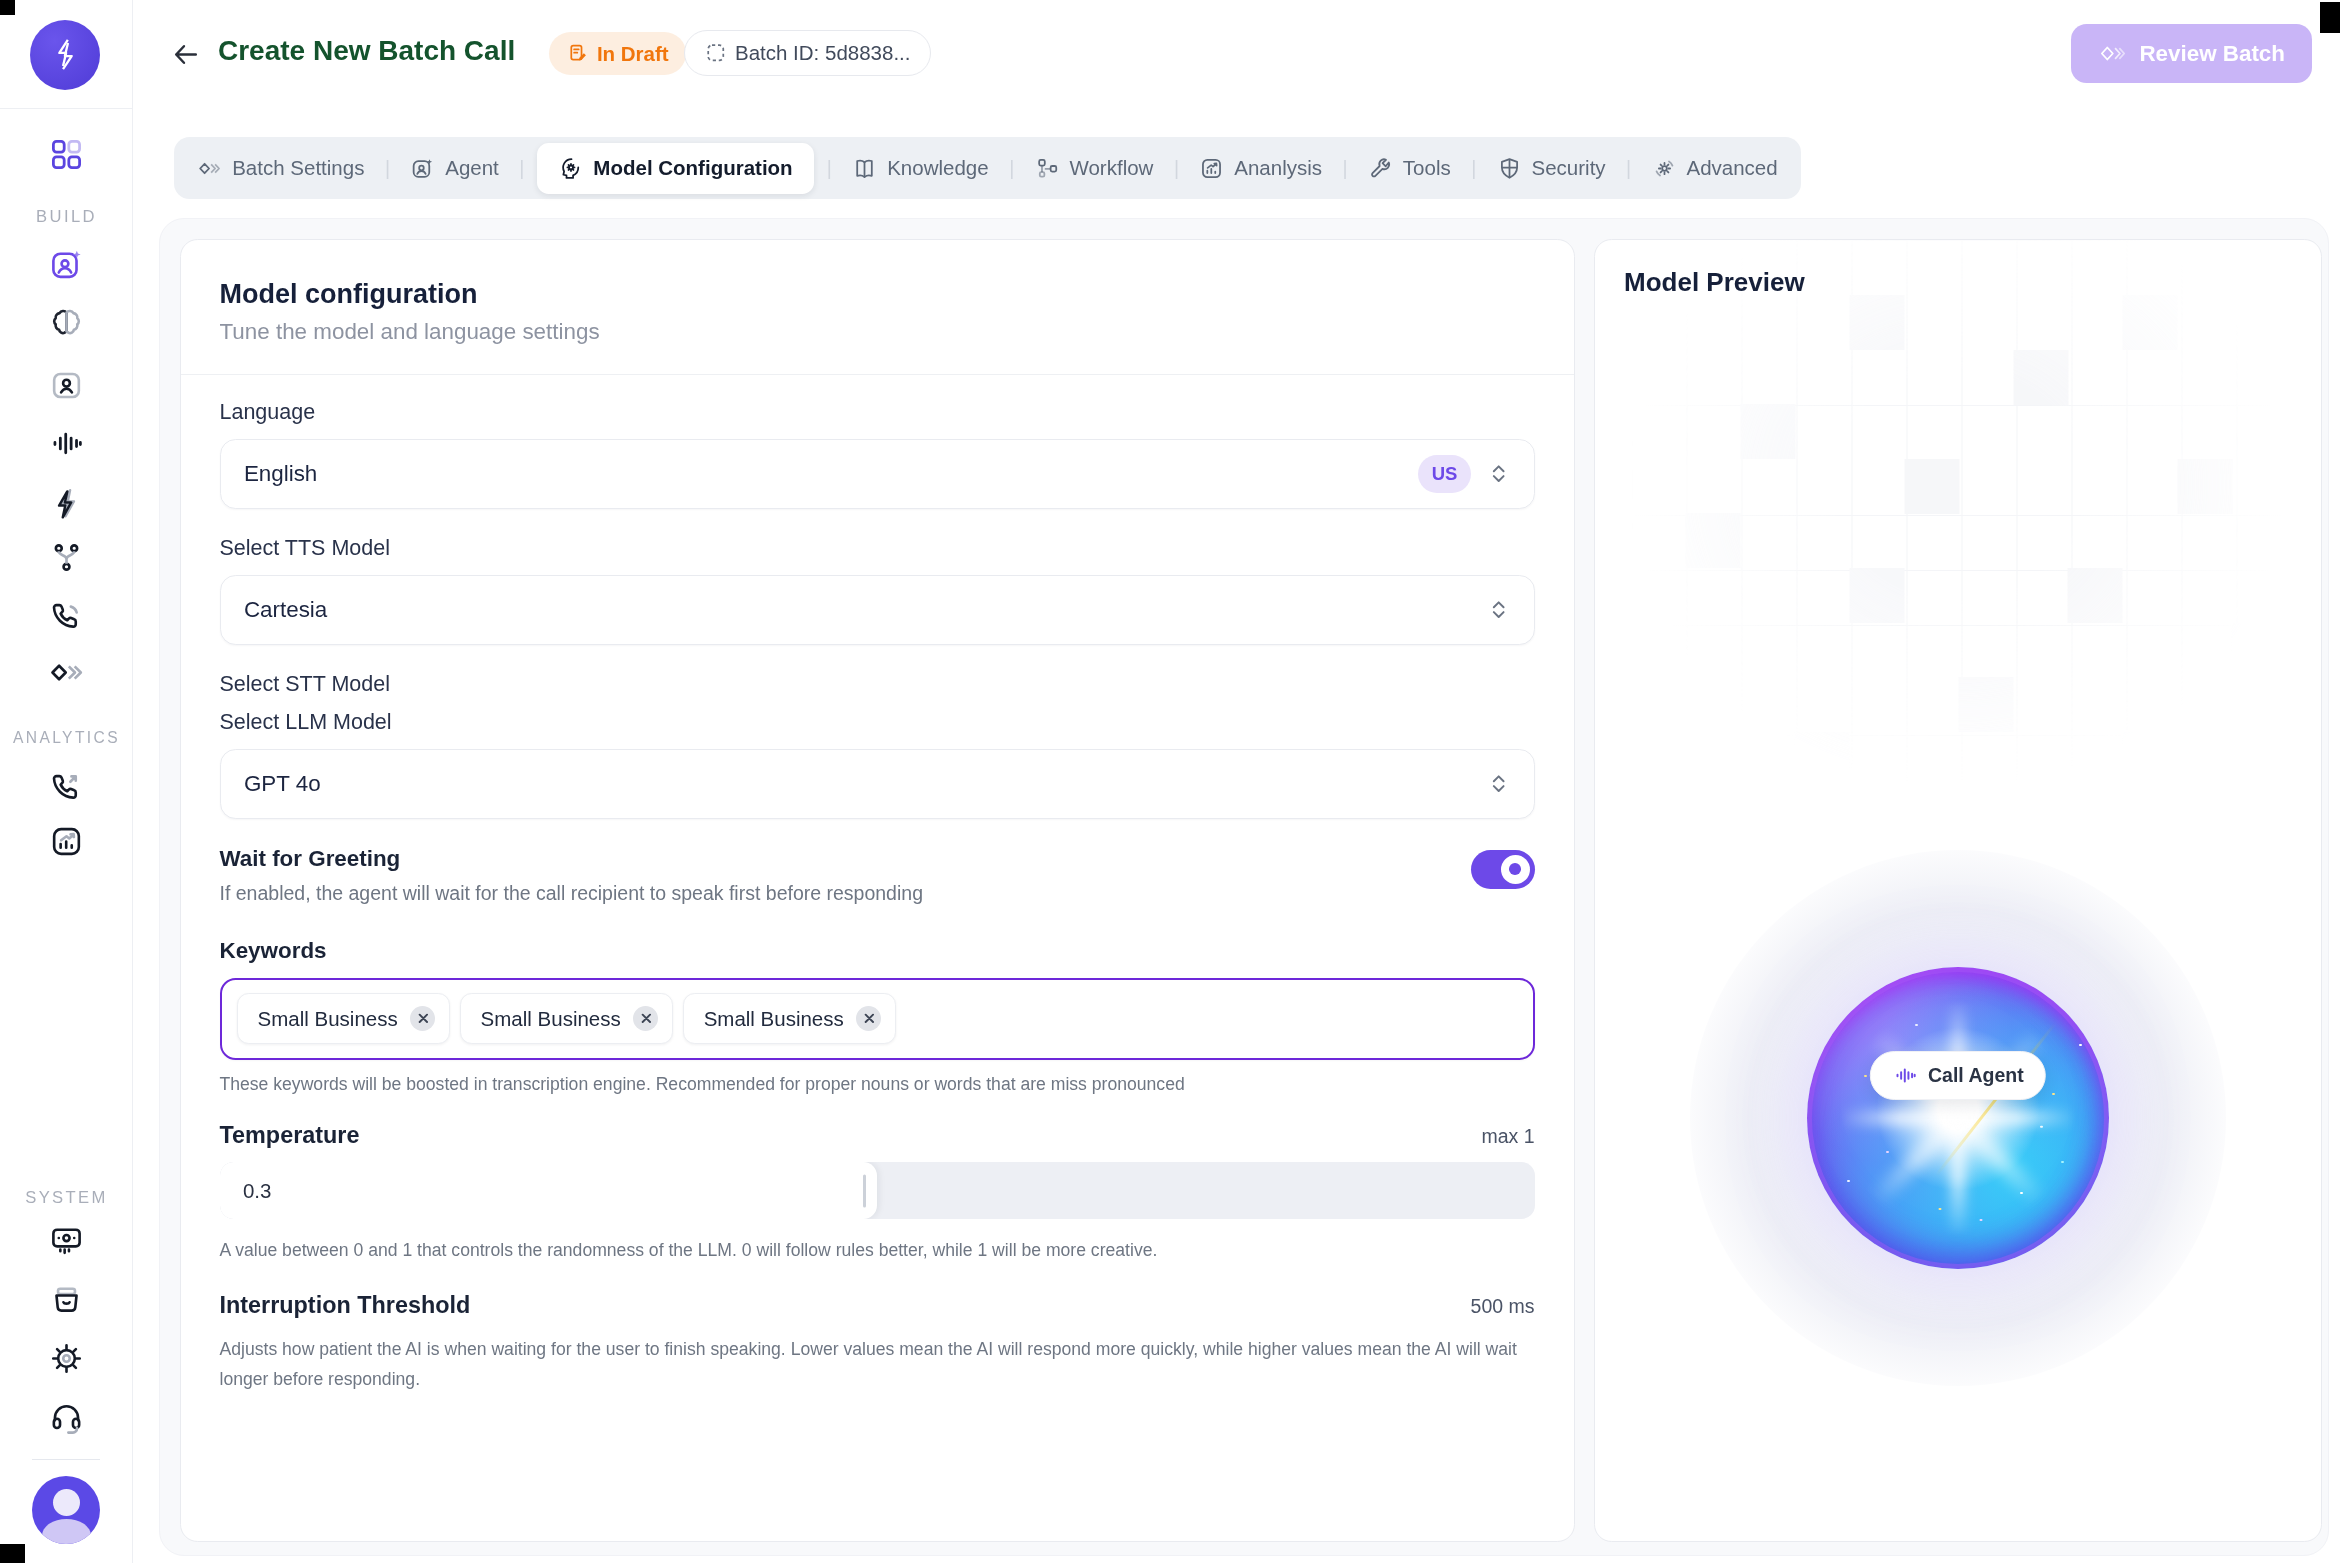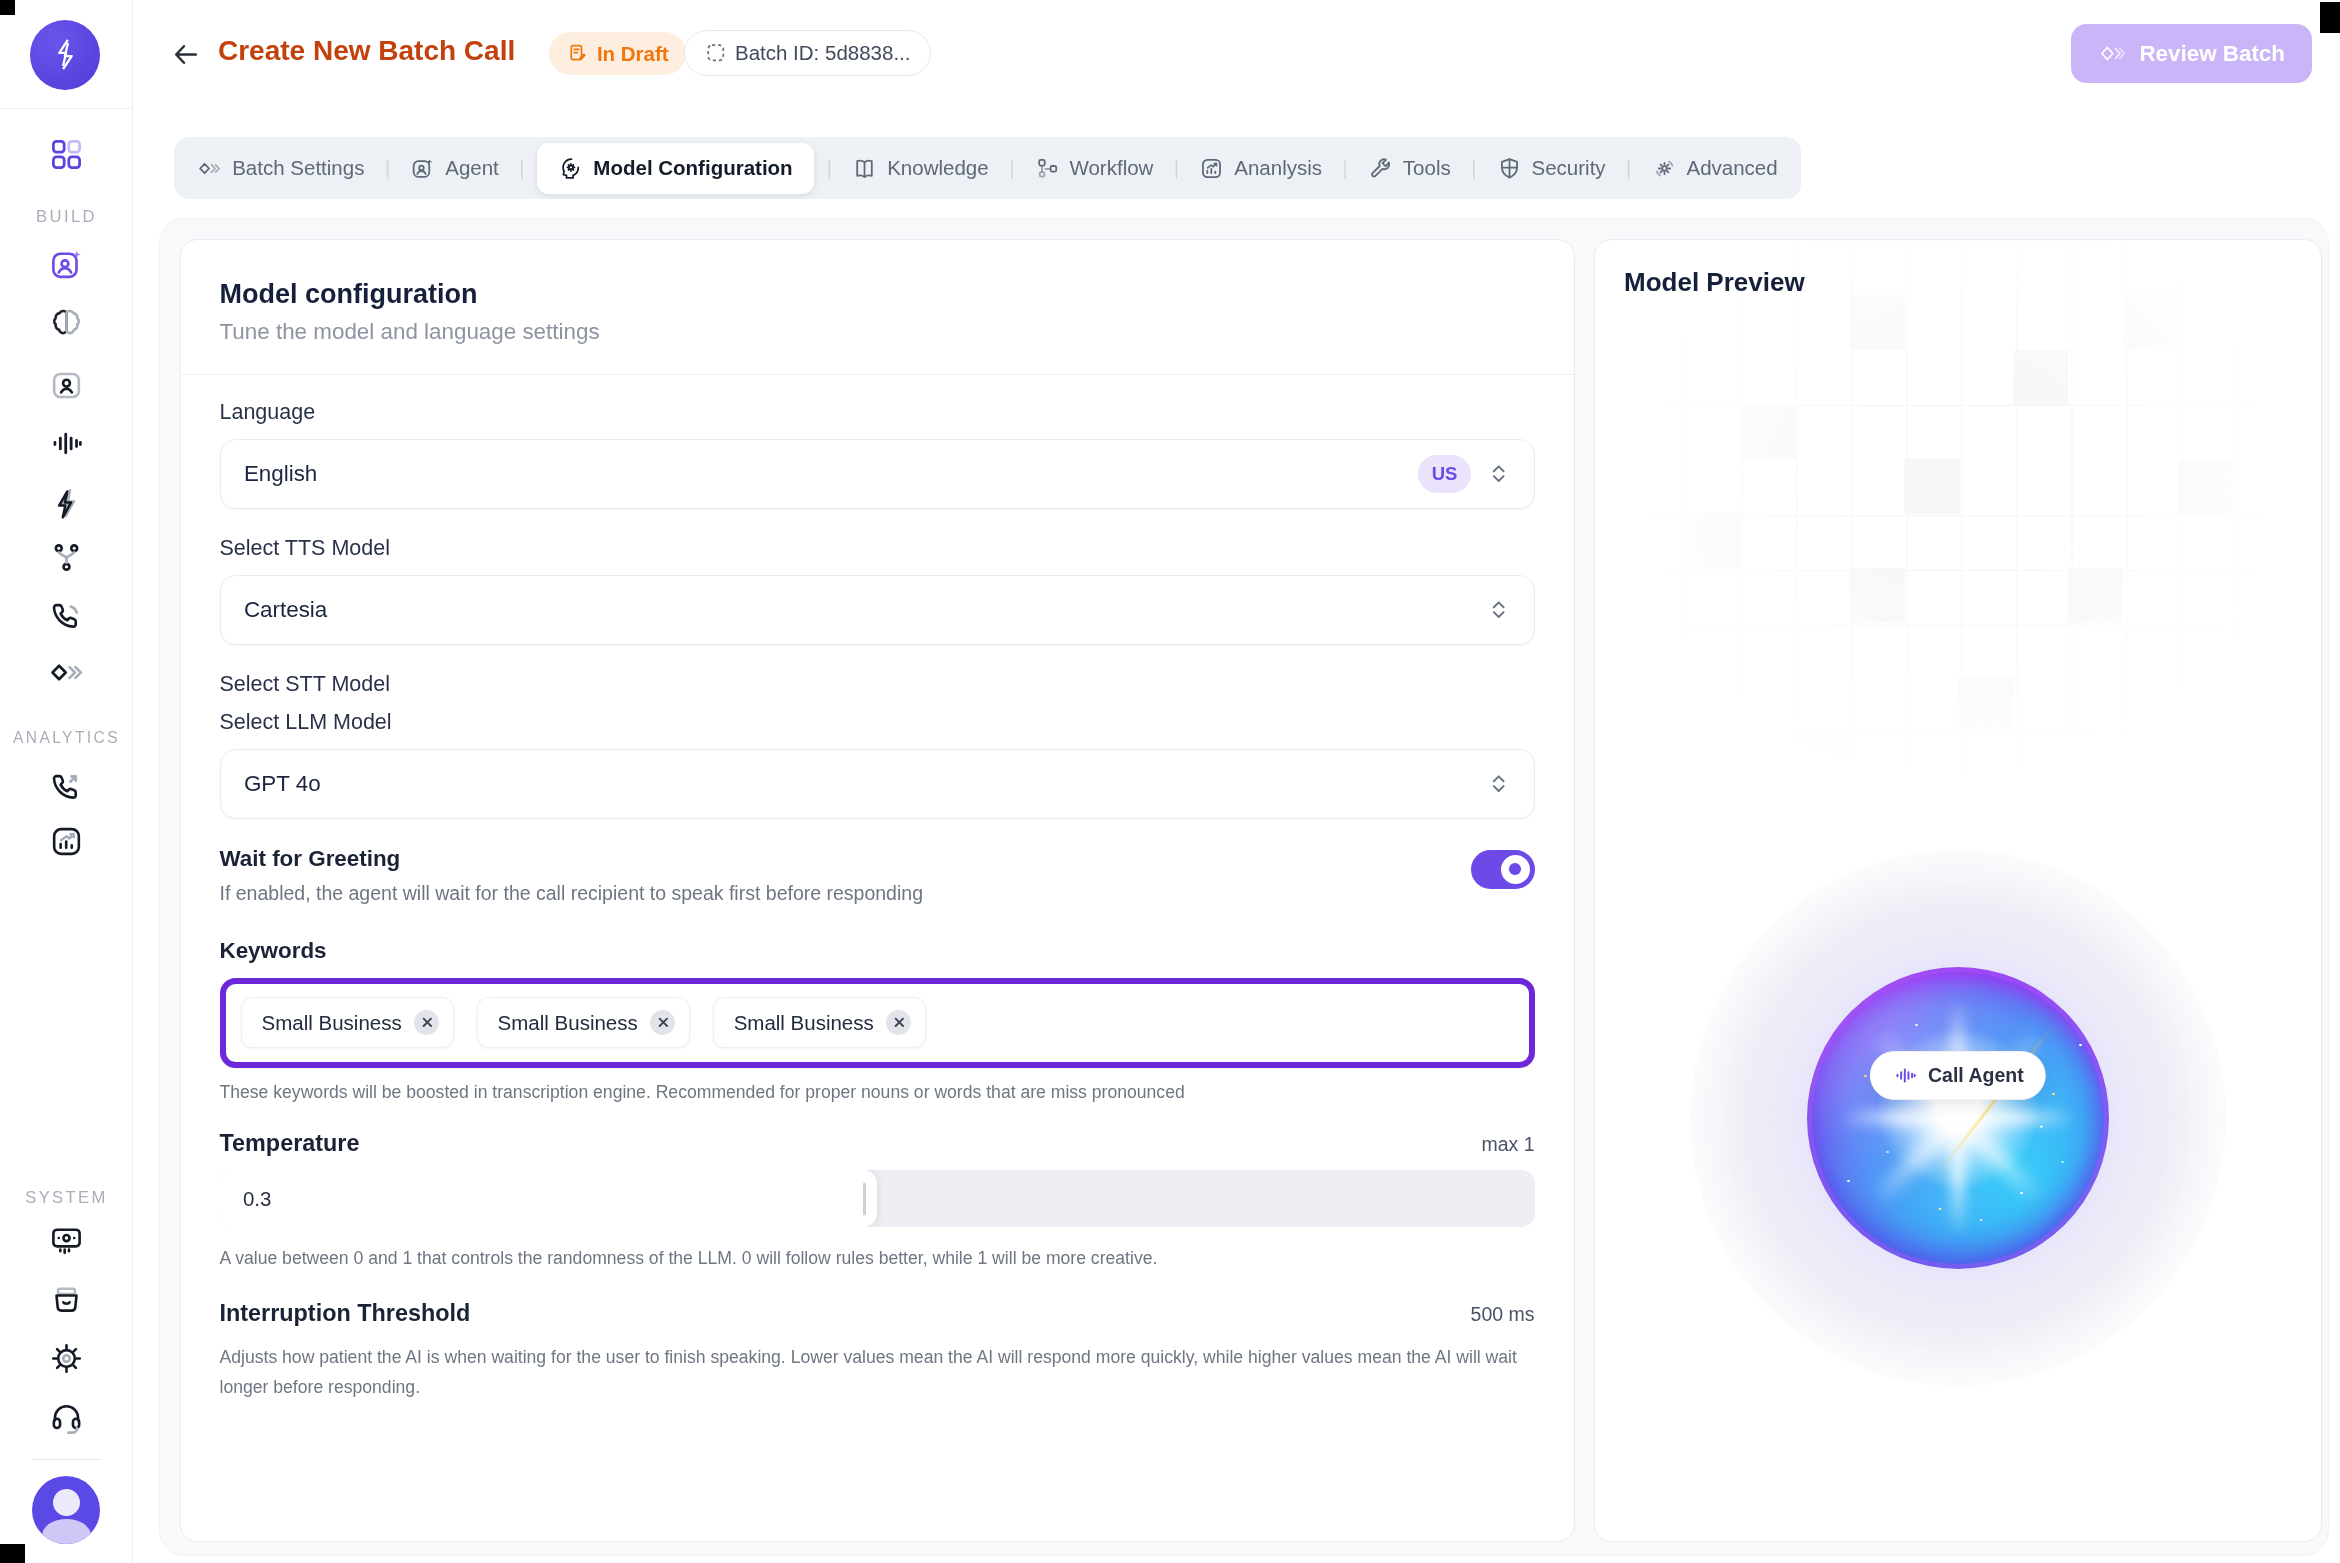--- a/index.html
+++ b/index.html
@@ -21,21 +21,21 @@
   .side-item { position:absolute; left:47px; width:39px; height:39px; display:flex; align-items:center; justify-content:center; cursor:pointer; }
   .side-label { position:absolute; left:0; width:133px; text-align:center; font-size:16.6px; letter-spacing:2.4px; color:#a9aeb9; font-weight:500; }
   .side-foot-divider { position:absolute; left:32px; top:1459px; width:68px; height:1px; background:#e5e8ee; }
   .avatar { position:absolute; left:32px; top:1476px; width:68px; height:68px; border-radius:50%; background:#5b49e6; overflow:hidden; cursor:pointer; }
   .avatar .head { position:absolute; left:20.5px; top:12.7px; width:27px; height:27px; border-radius:50%; background:#ece9fb; }
   .avatar .bodyy { position:absolute; left:9.8px; top:43px; width:49px; height:33px; border-radius:50%; background:#cfc7f5; }
 
   
   .header { position:absolute; left:134px; top:0; width:2207px; height:109px; background:#fff; }
   .back-btn { position:absolute; left:32px; top:35px; width:39px; height:39px; display:flex; align-items:center; justify-content:center; cursor:pointer; }
-  .page-title { position:absolute; left:84px; top:35px; font-size:28px; font-weight:700; color:#c2410c; }
+  .page-title { position:absolute; left:84px; top:35px; font-size:28px; font-weight:700; color:#14532d; }
   .draft-badge { position:absolute; left:415px; top:32px; height:43px; display:flex; align-items:center; gap:8.8px; padding:0 17.6px;
                  background:#fdeee0; border-radius:974px; font-size:20.5px; font-weight:600; color:#f1760c; }
   .batch-chip { position:absolute; left:550px; top:30px; height:46px; display:flex; align-items:center; gap:9px; padding:0 19.5px;
                 background:#fff; border:1px solid #e7e9ee; border-radius:974px; font-size:20.5px; color:#414a5b; cursor:pointer; }
   .review-btn { position:absolute; right:29px; top:24.4px; height:59px; display:flex; align-items:center; gap:12.7px; padding:0 27px;
                 background:#c9b5f7; border:none; border-radius:15.6px; color:#ffffff; font-size:22.4px; font-weight:600; cursor:pointer; }
 
   
   .tabbar { position:absolute; left:174px; top:137px; height:62px; background:#edf0f4; border-radius:15.6px;
             display:inline-flex; align-items:center; padding:0 15.6px; gap:12.7px; z-index:2; }
@@ -61,22 +61,22 @@
 
   .wait-row { display:flex; align-items:flex-start; justify-content:space-between; margin-top:7.8px; }
   .wait-title { font-size:22.4px; font-weight:600; color:#1a2336; }
   .wait-desc { margin-top:9.8px; font-size:19.5px; color:#6e7683; }
   .toggle { width:64px; height:39px; border-radius:974px; background:#6d49e8; position:relative; cursor:pointer; flex:none; margin-top:3.9px; }
   .toggle .knob { position:absolute; right:4.9px; top:4.9px; width:29px; height:29px; border-radius:50%; background:#fff;
                   display:flex; align-items:center; justify-content:center; }
   .toggle .knob::after { content:""; width:11.7px; height:11.7px; border-radius:50%; background:#6d49e8; }
 
   .kw-label { margin-top:33px; font-size:22.4px; font-weight:600; color:#1a2336; margin-bottom:13.7px; }
-  .chips-box { border:6px solid #6d28d9; border-radius:15.6px; box-shadow:0 1px 2px rgba(16,24,40,.04); padding:13.7px 15.6px;
-               display:flex; gap:23px; align-items:center; min-height:78px; cursor:text; }
+  .chips-box { border:2px solid #6d28d9; border-radius:15.6px; box-shadow:0 1px 2px rgba(16,24,40,.04); padding:13.7px 15.6px;
+               display:flex; gap:10px; align-items:center; min-height:78px; cursor:text; }
   .chip { display:flex; align-items:center; gap:12.7px; height:51px; padding:0 13.7px 0 19.5px; background:#fff; border:1px solid #eceef2;
           border-radius:11.7px; box-shadow:0 1px 2.9px rgba(16,24,40,.06); font-size:20.5px; color:#222b3e; cursor:default; }
   .chip-x { width:25px; height:25px; border-radius:50%; background:#e2e4e9; display:flex; align-items:center; justify-content:center; border:none; cursor:pointer; }
   .helper { margin-top:13.7px; font-size:17.6px; color:#6e7683; }
 
   .sec-row { display:flex; align-items:baseline; justify-content:space-between; margin-top:27px; }
   .sec-title { font-size:23.4px; font-weight:600; color:#1a2336; }
   .sec-max { font-size:19.5px; color:#4a5366; }
   .slider { margin-top:13.7px; height:57px; background:#edeff4; border-radius:13.7px; position:relative; overflow:hidden; cursor:pointer; }
   .slider-fill { position:absolute; left:0; top:0; bottom:0; background:#fff; border-radius:13.7px; box-shadow:2px 0 7.8px rgba(16,24,40,.07);

